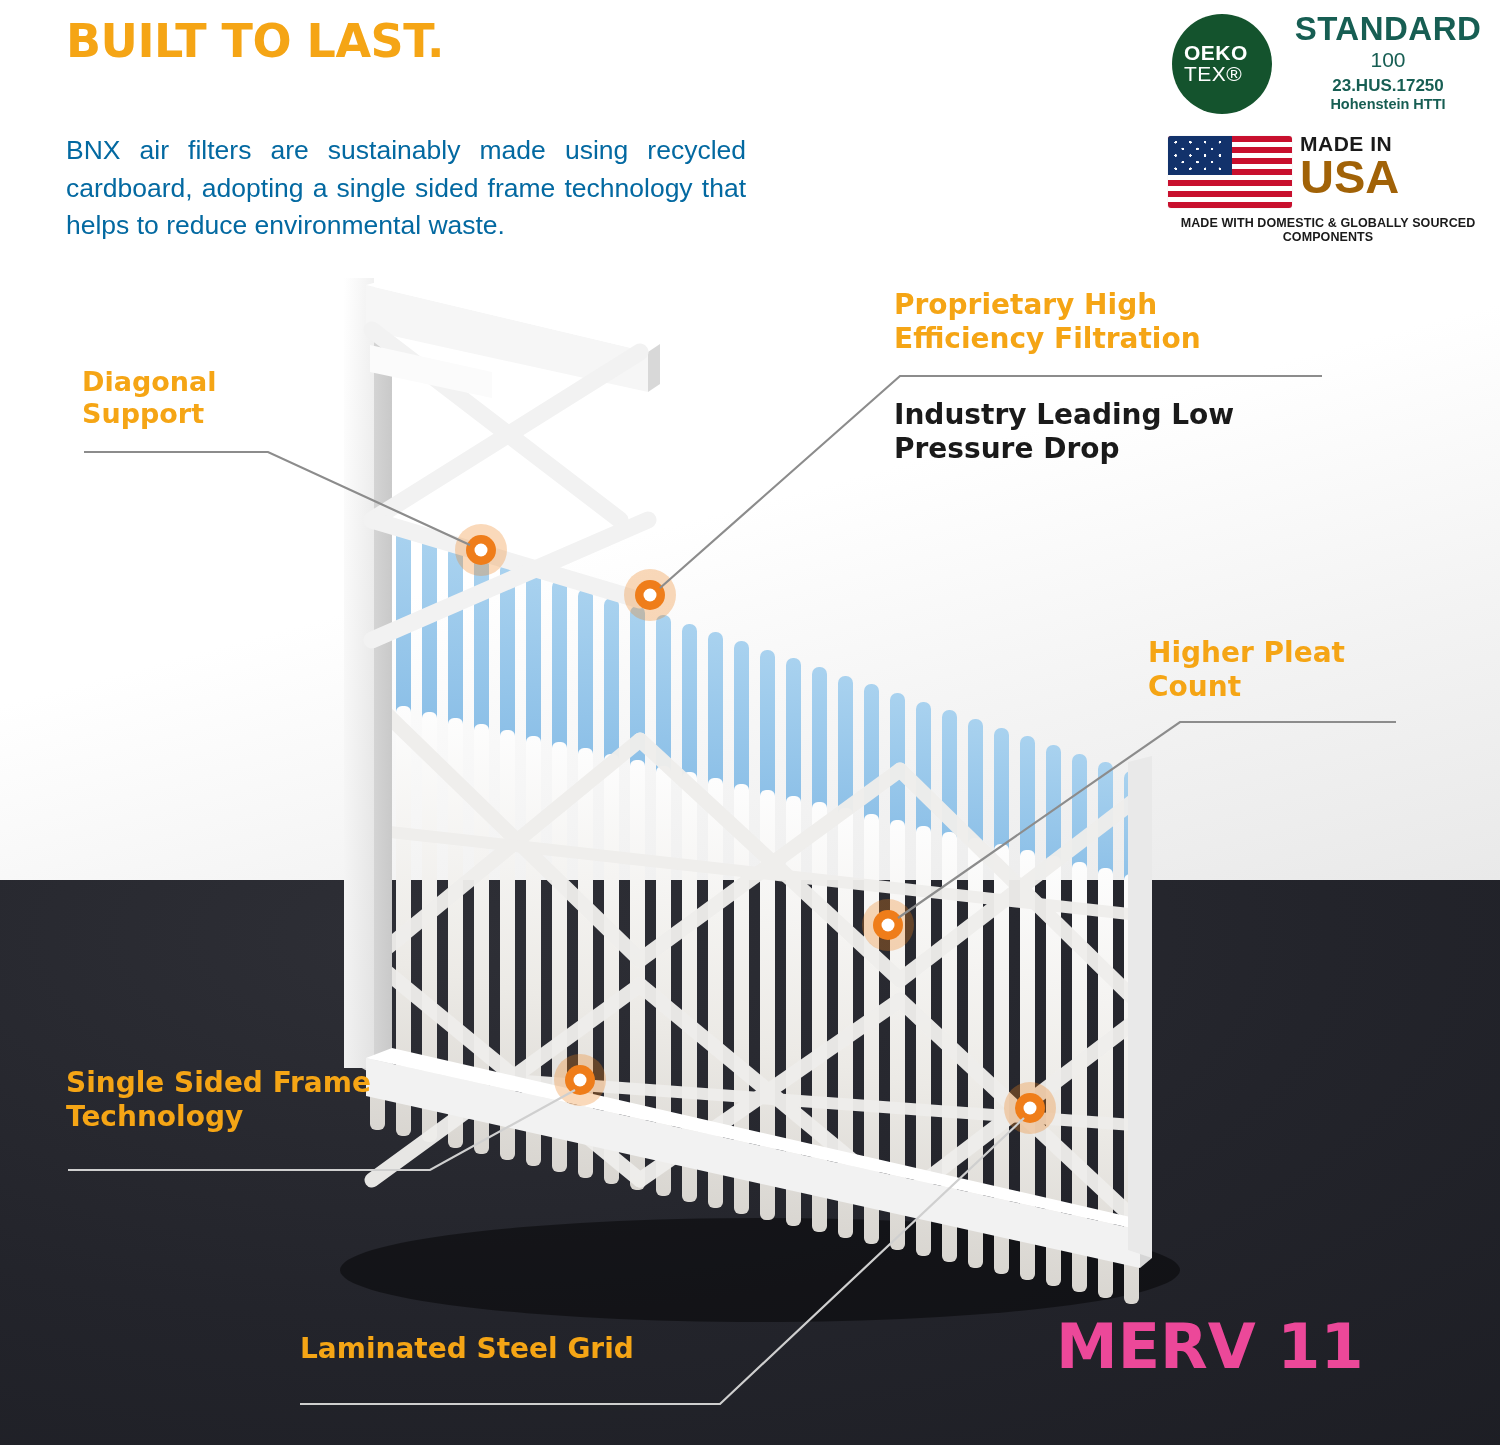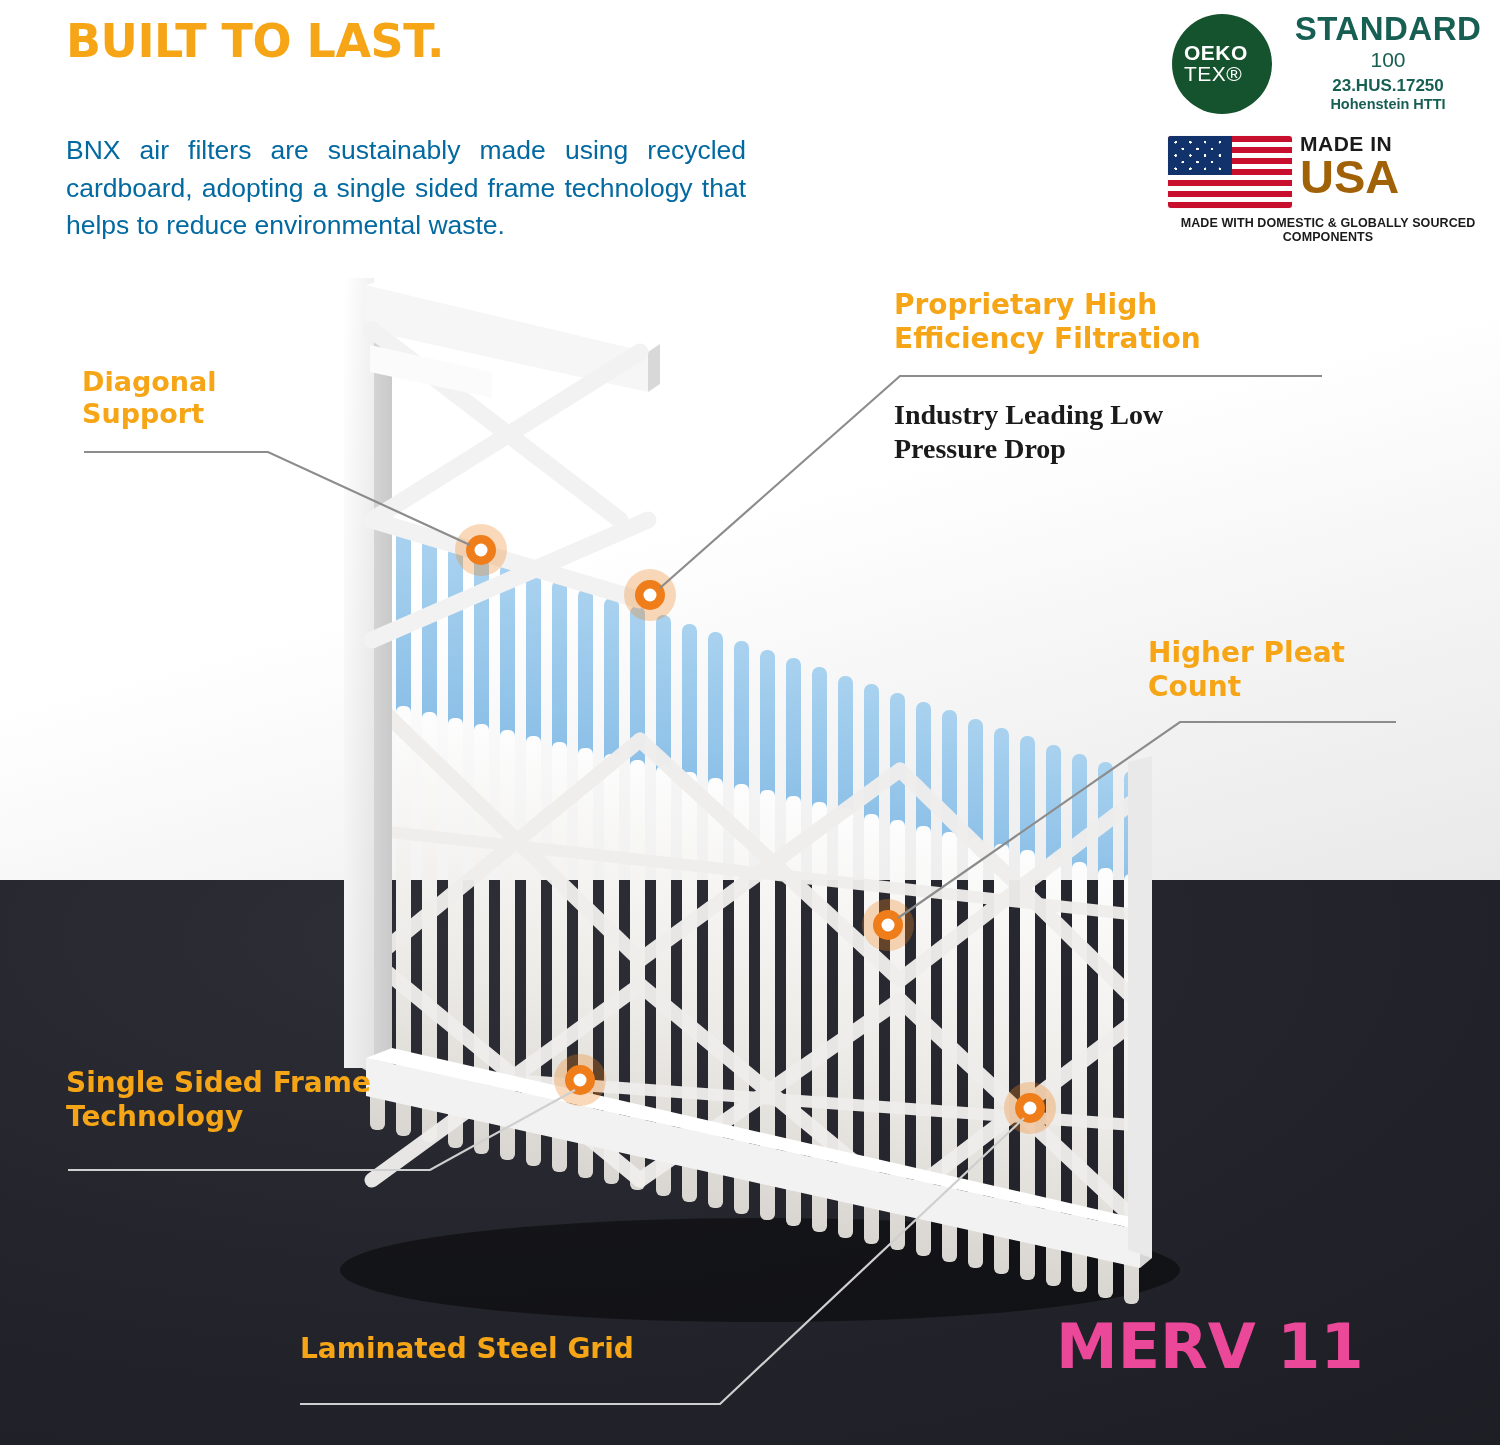--- a/index.html
+++ b/index.html
@@ -105,21 +105,21 @@
     letter-spacing: 0.1px;
   }
 
   
   .callout { position: absolute; font-weight: bold; font-family: "DejaVu Sans", sans-serif; }
   .callout.orange { color: #f5a515; }
   .callout.black  { color: #1a1a1a; }
 
   #c-diagonal   { left: 82px;  top: 366px; font-size: 27px; line-height: 1.2; }
   #c-proprietary{ left: 894px; top: 288px; font-size: 28px; line-height: 1.2; }
-  #c-industry   { left: 894px; top: 398px; font-size: 28px; line-height: 1.2; font-family: Liberation Serif, serif; }
+  #c-industry   { left: 894px; top: 398px; font-size: 28px; line-height: 1.2; }
   #c-pleat      { left: 1148px;top: 636px; font-size: 28px; line-height: 1.2; }
   #c-frame      { left: 66px;  top: 1066px; font-size: 28px; line-height: 1.2; }
   #c-steel      { left: 300px; top: 1332px; font-size: 28px; }
   #merv {
     position: absolute; left: 1056px; top: 1310px;
     font-size: 62px; font-weight: bold; color: #ec4899;
     font-family: "DejaVu Sans", sans-serif; letter-spacing: 0px;
   }
 
   

